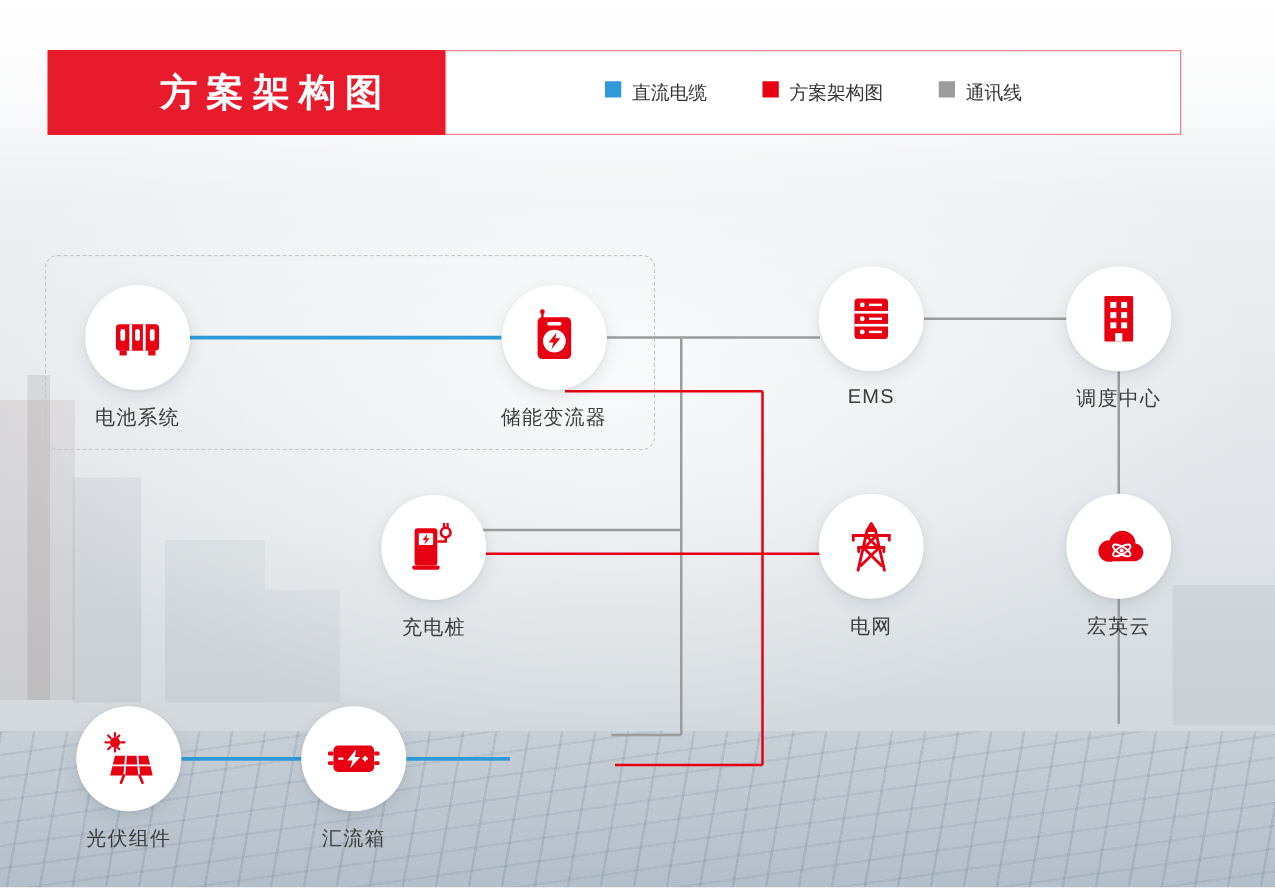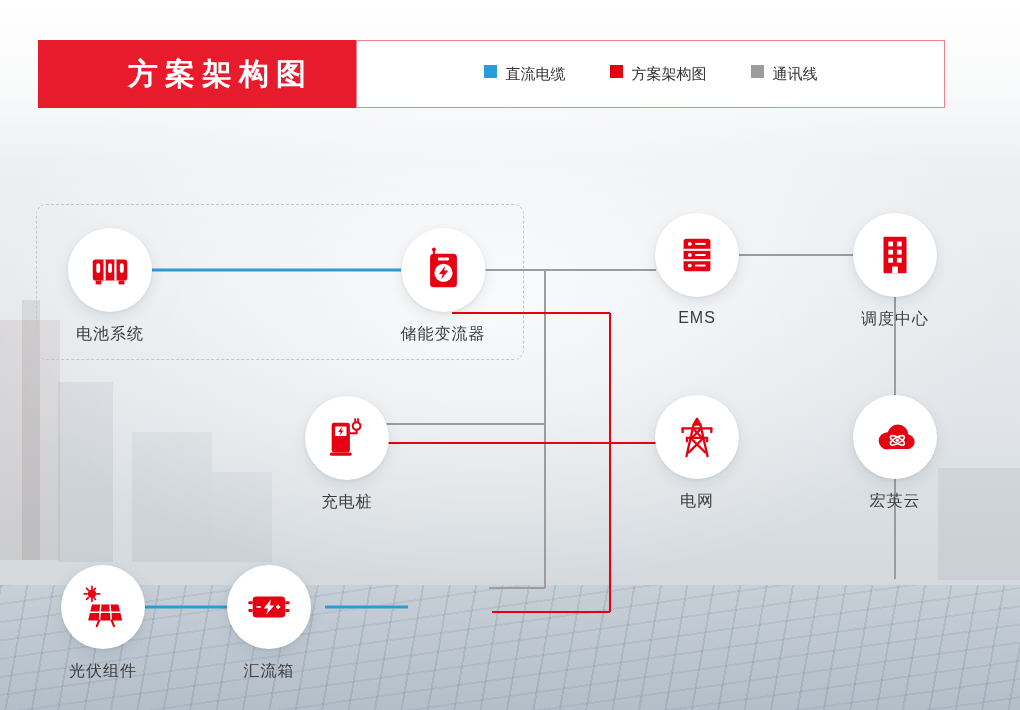--- a/index.html
+++ b/index.html
@@ -226,21 +226,21 @@
           <path d="M21.7 21.5 L20.3 38 M31.3 21.5 L32.7 38 M10.5 29.5 H42.2"></path>
         </g>
         <g stroke="#e60012" stroke-width="2.2" stroke-linecap="round">
           <path d="M20 38 l-2.5 6 M33 38 l2.5 6"></path>
         </g>
       </svg>
     </div>
     <div class="node-label">光伏组件</div>
   </div>
 
-  <div class="node" style="left:269px;top:565px">
+  <div class="node" style="left:283px;top:565px">
     <div class="circle">
       <svg viewBox="0 0 48 48">
         <rect x="7" y="13" width="34" height="22" rx="4" fill="#e60012"></rect>
         <path d="M26 16 L18.5 25.5 H23 L21 32 L29.5 22.5 H25 Z" fill="#fff"></path>
         <rect x="11" y="23" width="4.4" height="1.8" fill="#fff"></rect>
         <rect x="32.6" y="21.7" width="1.8" height="4.4" fill="#fff"></rect>
         <rect x="31.3" y="23" width="4.4" height="1.8" fill="#fff"></rect>
         <rect x="2.5" y="18" width="4.5" height="3.2" rx="1" fill="#e60012"></rect>
         <rect x="2.5" y="26" width="4.5" height="3.2" rx="1" fill="#e60012"></rect>
         <rect x="41" y="18" width="4.5" height="3.2" rx="1" fill="#e60012"></rect>

